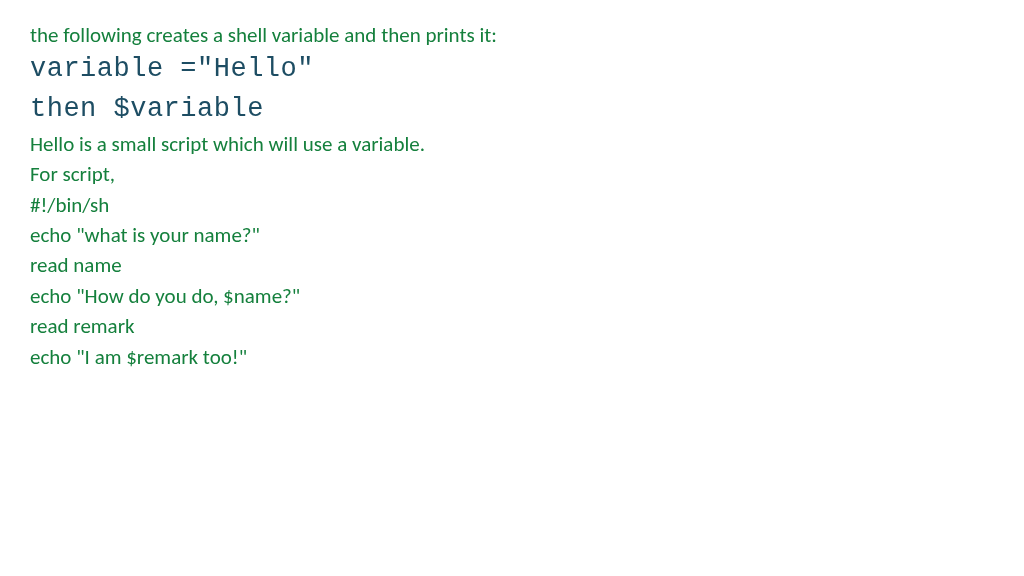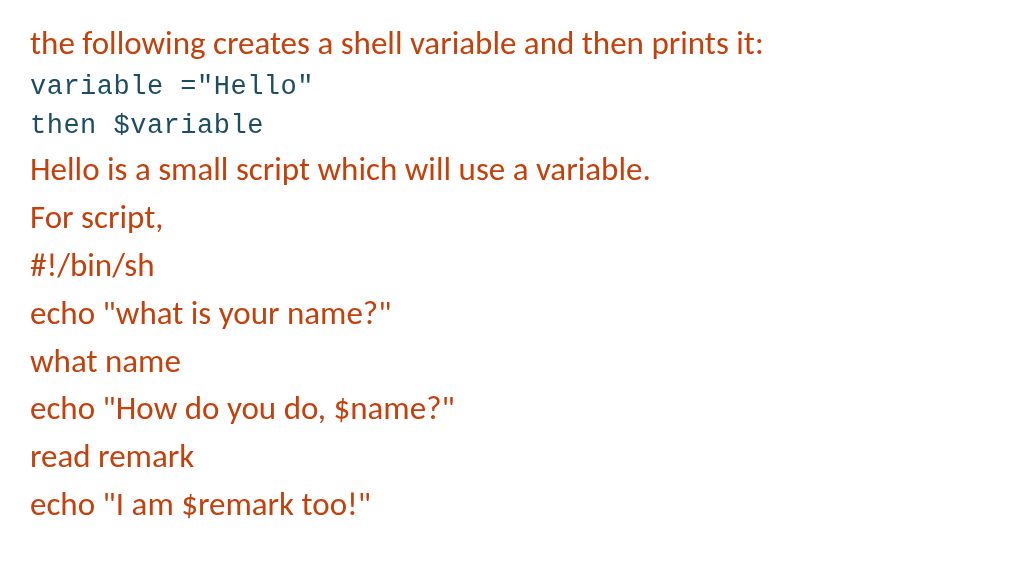--- a/index.html
+++ b/index.html
@@ -8,37 +8,37 @@
       box-sizing: border-box;
     }
     body {
       width: 1024px;
       height: 576px;
       background: #ffffff;
       padding: 20px 30px;
       font-family: Calibri, "Segoe UI", sans-serif;
     }
     .line {
-      font-size: 33px;
+      font-size: 21px;
       line-height: 1.45;
-      color: #c2410c;
+      color: #15803d;
     }
     .mono {
       font-family: "Courier New", Courier, monospace;
       color: #1d4d63;
       font-size: 27px;
       letter-spacing: 0.5px;
     }
   </style>
 </head>
 <body>
 
 <div class="line">the following creates a shell variable and then prints it:</div>
 <div class="line mono">variable ="Hello"</div>
 <div class="line mono">then $variable</div>
 <div class="line">Hello is a small script which will use a variable.</div>
 <div class="line">For script,</div>
 <div class="line">#!/bin/sh</div>
 <div class="line">echo "what is your name?"</div>
-<div class="line">what name</div>
+<div class="line">read name</div>
 <div class="line">echo "How do you do, $name?"</div>
 <div class="line">read remark</div>
 <div class="line">echo "I am $remark too!"</div>
 
 </body></html>

